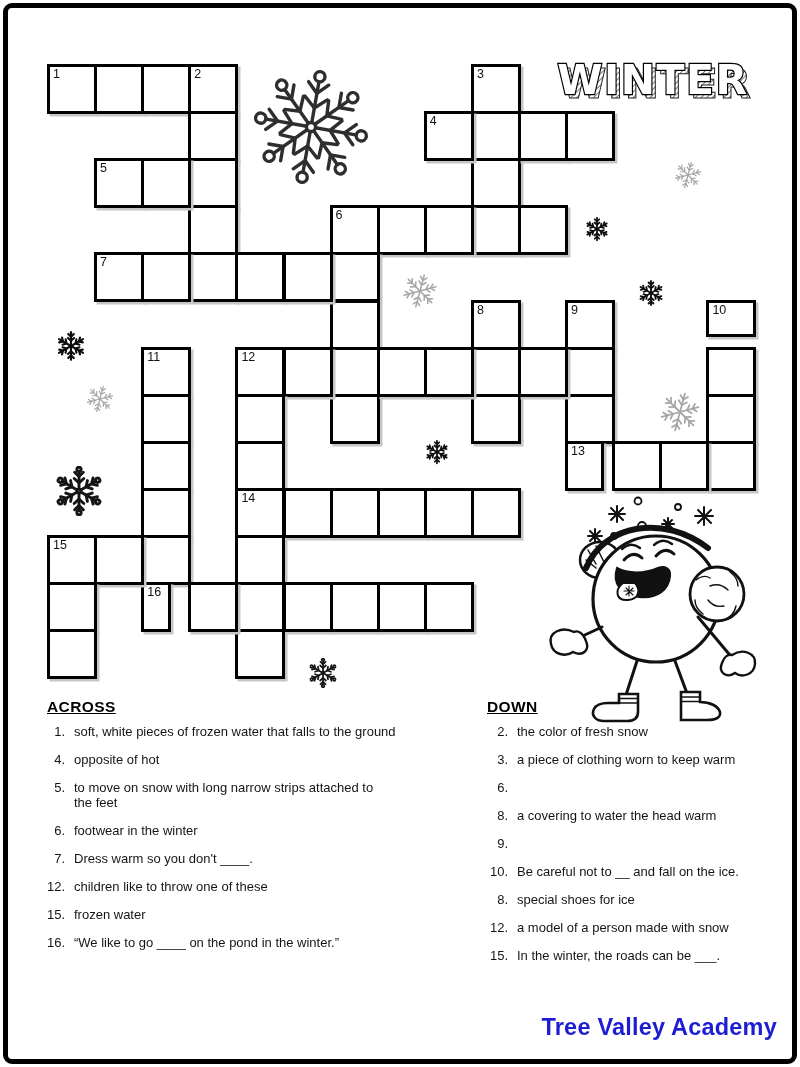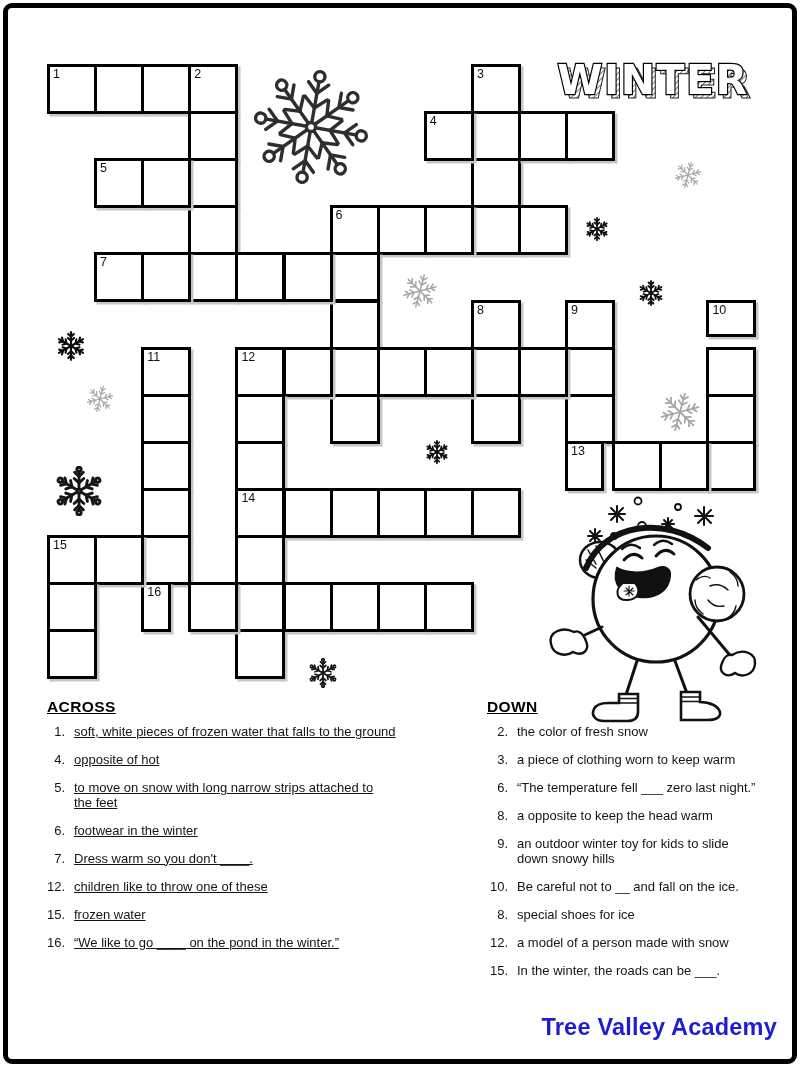--- a/index.html
+++ b/index.html
@@ -28,21 +28,21 @@
   #down{left:484px;width:300px;}
   .clue-header{
     margin:0 0 10px 3px;font-size:15.5px;font-weight:bold;color:#000;
     text-decoration:underline;letter-spacing:.4px;line-height:17px;
   }
   .clue{display:flex;margin-bottom:13.5px;font-size:13px;line-height:14.5px;color:#151515;}
   .clue .num{flex:none;text-align:right;margin-right:9px;}
   #across .clue .num{width:21px;}
   #down .clue .num{width:24px;}
   .clue .txt{white-space:pre-line;}
-  #across .clue .txt{max-width:356px;text-decoration:underline;}
+  #across .clue .txt{max-width:356px;}
   #down .clue .txt{max-width:266px;}
   #footer-brand{
     position:absolute;right:23px;top:1014px;font-size:23.5px;font-weight:bold;
     letter-spacing:.2px;
   }
 </style>
 </head>
 <body>
 
 <div class="frame"></div>
@@ -629,30 +629,27 @@
       <div class="clue">
         <span class="num">2.</span>
         <span class="txt">the color of fresh snow</span>
       </div>
       <div class="clue">
         <span class="num">3.</span>
         <span class="txt">a piece of clothing worn to keep warm</span>
       </div>
       <div class="clue">
         <span class="num">6.</span>
-        <span class="txt">“The temperature fell ___ zero last night.”</span>
       </div>
       <div class="clue">
         <span class="num">8.</span>
-        <span class="txt">a opposite to keep the head warm</span>
+        <span class="txt">a covering to water the head warm</span>
       </div>
       <div class="clue">
         <span class="num">9.</span>
-        <span class="txt">an outdoor winter toy for kids to slide
-down snowy hills</span>
       </div>
       <div class="clue">
         <span class="num">10.</span>
         <span class="txt">Be careful not to __ and fall on the ice.</span>
       </div>
       <div class="clue">
         <span class="num">8.</span>
         <span class="txt">special shoes for ice</span>
       </div>
       <div class="clue">

